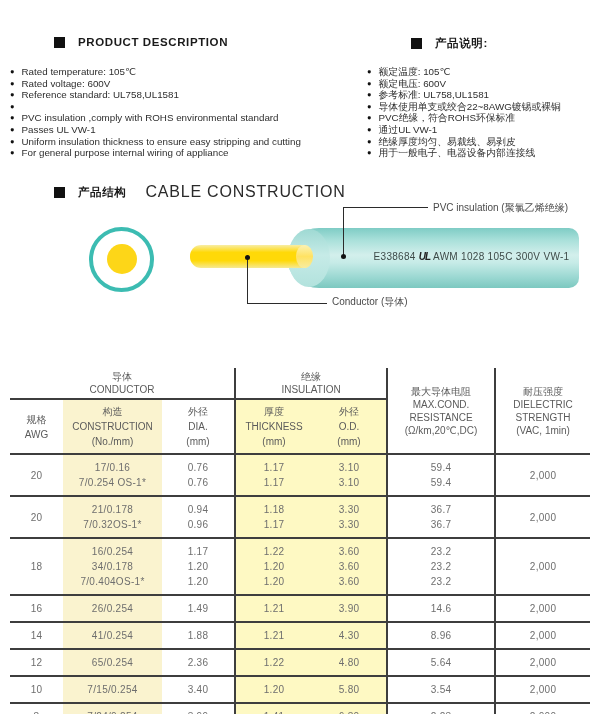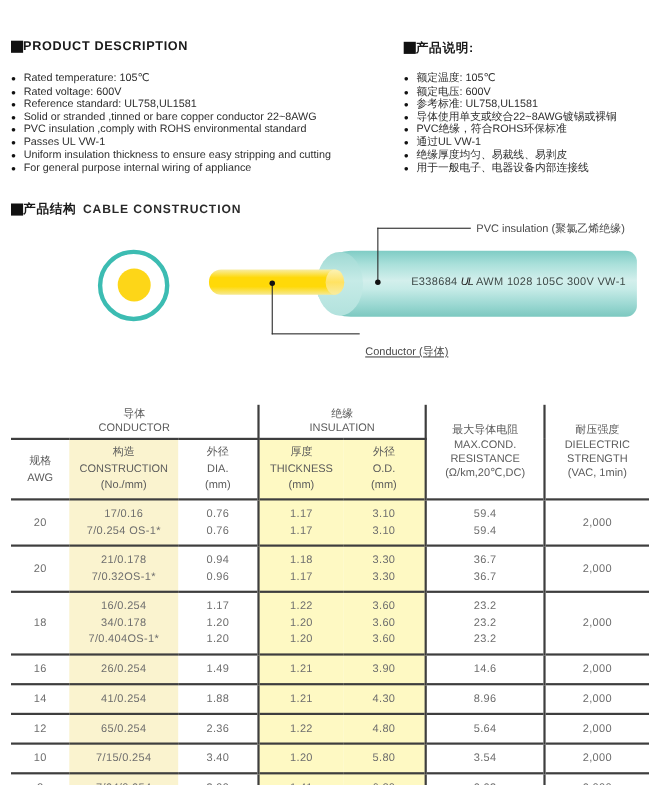--- a/index.html
+++ b/index.html
@@ -1,23 +1,23 @@
 <!DOCTYPE html>
 <html><head>
 <meta charset="utf-8">
 <style>
   html,body{margin:0;padding:0;background:#fff;}
   .page{position:relative;width:603px;height:714px;background:#ffffff;overflow:hidden;
         font-family:"Liberation Sans","DejaVu Sans",sans-serif;color:#333;}
 
   
-  .sec-title{position:absolute;display:flex;align-items:center;gap:0;}
+  .sec-title{position:absolute;display:flex;align-items:center;gap:13px;margin-left:44px;}
   .sq{width:11px;height:11px;background:#111;flex:0 0 auto;}
   .sec-title .t{font-size:11.5px;font-weight:bold;letter-spacing:0.6px;color:#1a1a1a;}
-  .sec-title .t2{font-size:11px;font-weight:bold;letter-spacing:0.8px;color:#2a2a2a;margin-left:6px;}
+  .sec-title .t2{font-size:16px;font-weight:normal;letter-spacing:0.8px;color:#2a2a2a;margin-left:6px;}
 
   
   .bullets{position:absolute;margin:0;padding:0;list-style:none;}
   .bullets li{display:flex;align-items:flex-start;line-height:11.6px;font-size:9.8px;color:#2e2e2e;}
   .bullets .b{font-size:7.5px;line-height:11.6px;margin-right:7px;color:#111;}
 
   
   .abs{position:absolute;}
   .cross-ring{left:89px;top:227px;width:65px;height:65px;border:4px solid #3cbcb2;border-radius:50%;
               background:#fff;box-sizing:border-box;}
@@ -27,21 +27,21 @@
         background:linear-gradient(180deg,#7fccc5 0%,#a9e0da 20%,#d3efec 45%,#c6ebe7 58%,#9bd8d2 82%,#7cc8c0 100%);}
   .tube-cap{left:288px;top:229px;width:42px;height:58px;border-radius:50%;
             background:linear-gradient(180deg,#9ed9d3 0%,#c6ebe7 45%,#b2e2dd 100%);}
   .rod{left:190px;top:245px;width:122px;height:23px;
        border-radius:11px 9px 9px 11px / 11px 10px 10px 11px;
        background:linear-gradient(180deg,#f8eda4 0%,#ffd908 32%,#ffd908 68%,#f6e992 100%);}
   .rod-tip{left:296px;top:245px;width:17px;height:23px;border-radius:50%;
            background:linear-gradient(180deg,#fbf2b4 0%,#ffe262 50%,#f8ecA0 100%);}
   .marking{left:368px;top:251px;width:207px;text-align:center;font-size:10px;color:#3d4a48;
            letter-spacing:0.3px;white-space:nowrap;}
-  .ul-logo{font-weight:400;font-style:italic;font-size:10px;letter-spacing:-1px;margin:0 3px;color:#222;}
+  .ul-logo{font-weight:700;font-style:italic;font-size:10px;letter-spacing:-1px;margin:0 3px;color:#222;}
   .lline{background:#2b2b2b;}
   .dot{width:5px;height:5px;border-radius:50%;background:#111;}
   .dia-label{font-size:10px;color:#4a4a4a;white-space:nowrap;}
 
   
   table.spec{position:absolute;left:10px;top:337px;width:580px;border-collapse:collapse;
              table-layout:fixed;font-size:10px;color:#666;margin-top:31px;}
   table.spec th{font-weight:normal;color:#5b5b5b;text-align:center;vertical-align:middle;padding:4px 2px;}
   table.spec td{text-align:center;vertical-align:middle;padding:5px 2px;color:#6e6e6e;}
   table.spec th div{line-height:15px;}
@@ -72,21 +72,20 @@
     <li>
         <span class="b">●</span>
         <span>Rated voltage: 600V</span>
       </li>
     <li>
         <span class="b">●</span>
         <span>Reference standard: UL758,UL1581</span>
       </li>
     <li>
         <span class="b">●</span>
-        <span>Solid or stranded ,tinned or bare copper conductor 22~8AWG</span>
       </li>
     <li>
         <span class="b">●</span>
         <span>PVC insulation ,comply with ROHS environmental standard</span>
       </li>
     <li>
         <span class="b">●</span>
         <span>Passes UL VW-1</span>
       </li>
     <li>
@@ -156,21 +155,21 @@
   </div>
 
   <div class="abs lline" style="left:343px;top:207px;width:1px;height:49px;"></div>
   <div class="abs lline" style="left:343px;top:207px;width:85px;height:1px;"></div>
   <div class="abs dot" style="left:341px;top:254px;"></div>
   <div class="abs dia-label" style="left:433px;top:201px;">PVC insulation (聚氯乙烯绝缘)</div>
 
   <div class="abs lline" style="left:247px;top:258px;width:1px;height:46px;"></div>
   <div class="abs lline" style="left:247px;top:303px;width:80px;height:1px;"></div>
   <div class="abs dot" style="left:245px;top:255px;"></div>
-  <div class="abs dia-label" style="left:332px;top:313px;text-decoration:underline;">Conductor (导体)</div>
+  <div class="abs dia-label" style="left:332px;top:295px;">Conductor (导体)</div>
 
   <table class="spec">
     <colgroup>
       <col style="width:53px">
         <col style="width:99px">
         <col style="width:73px">
       <col style="width:77px">
         <col style="width:75px">
         <col style="width:108px">
         <col style="width:95px">

